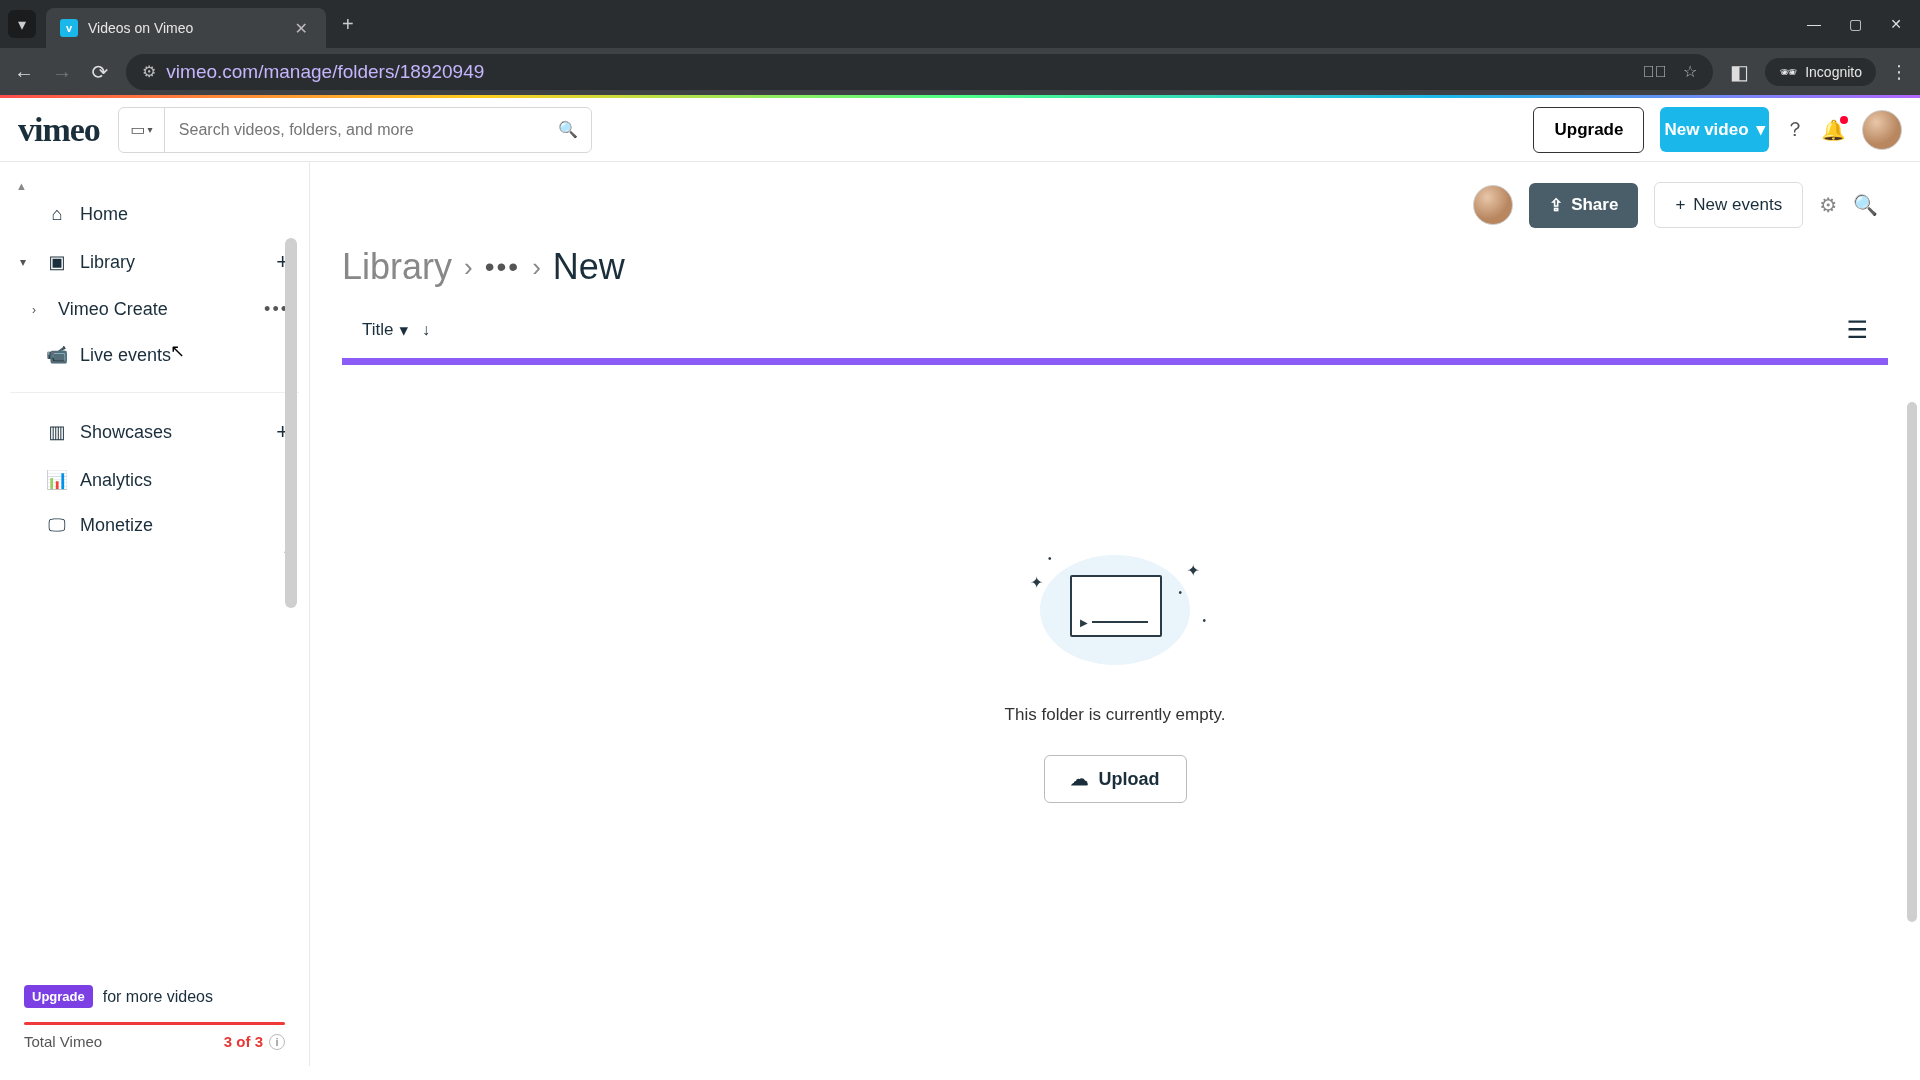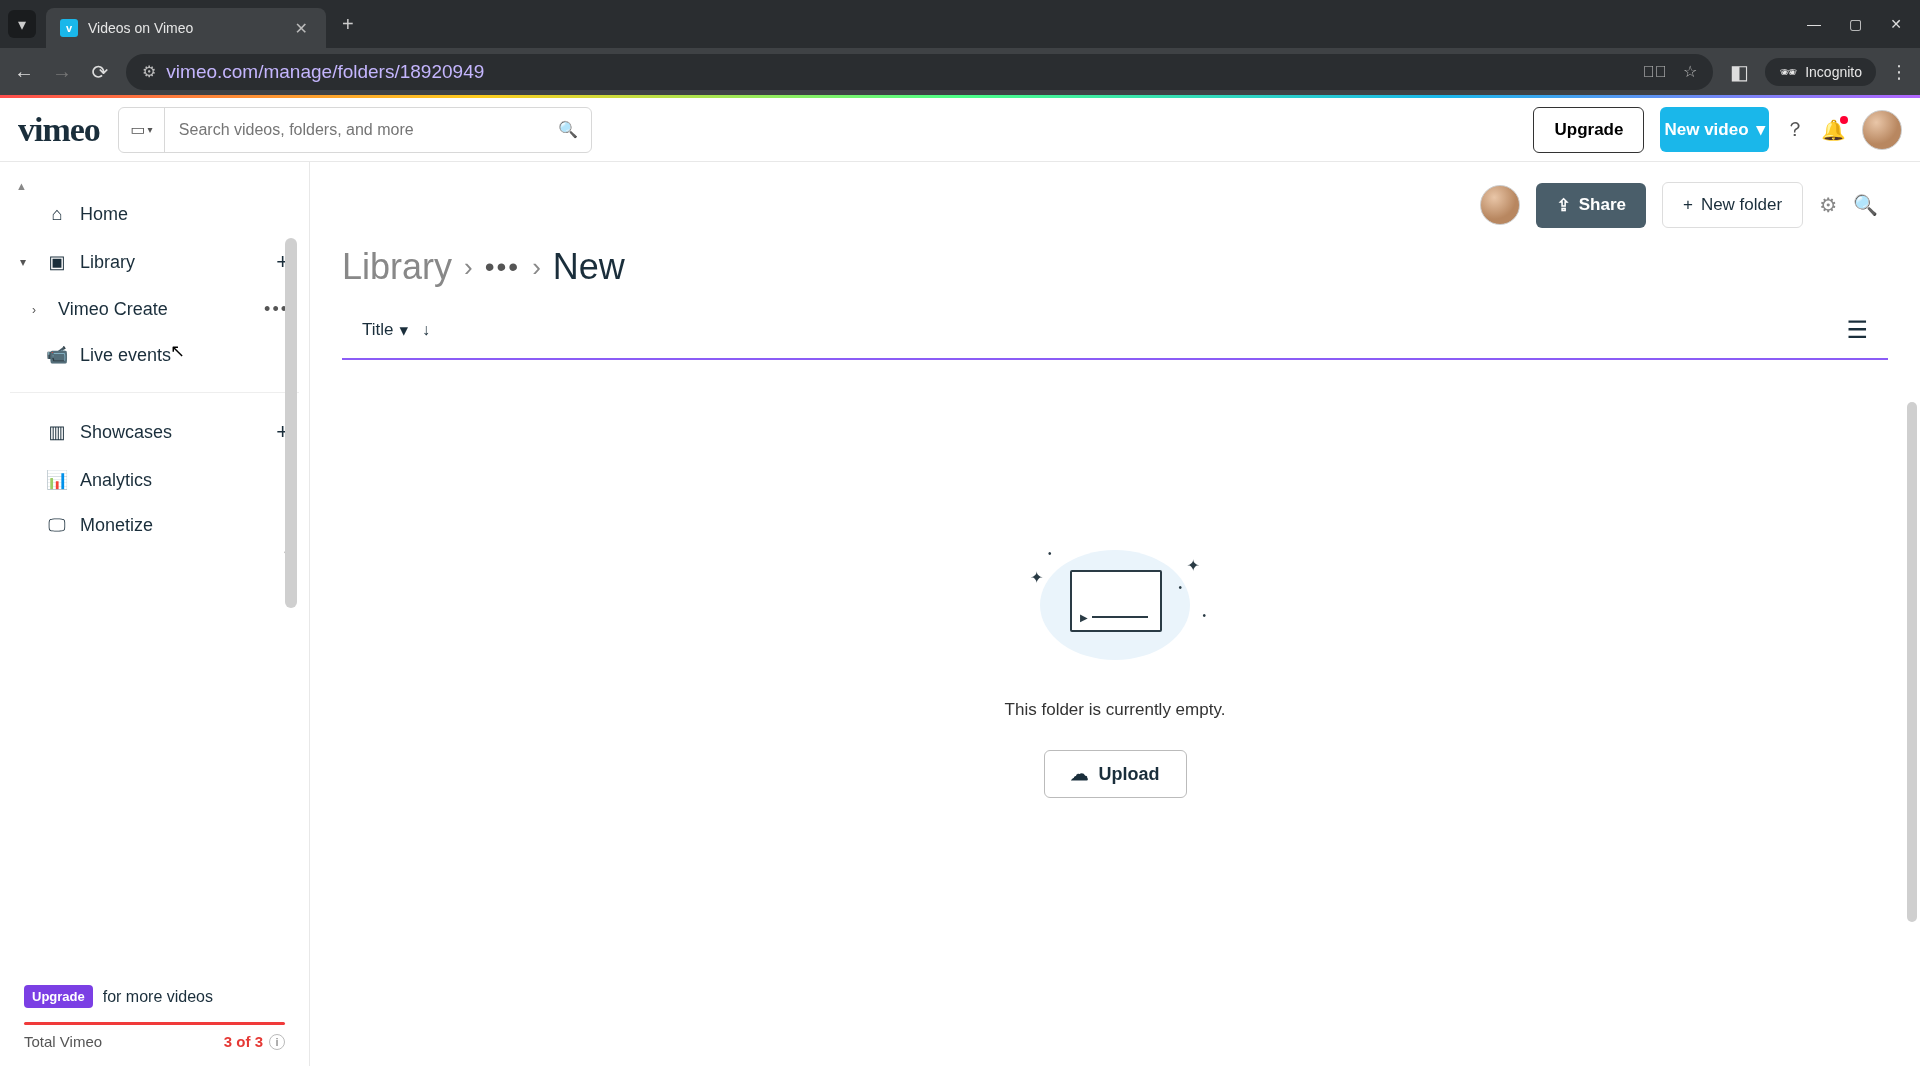--- a/index.html
+++ b/index.html
@@ -70,21 +70,21 @@
   .share-btn { background:#4a5e6a; color:#fff; border-radius:6px; padding:12px 20px; font-size:17px; font-weight:600; cursor:pointer; display:flex; align-items:center; gap:8px; }
   .newfolder-btn { border:1px solid #ddd; border-radius:6px; padding:12px 20px; font-size:17px; color:#1a2e3b; cursor:pointer; display:flex; align-items:center; gap:8px; }
   .tool-icon { color:#888; font-size:20px; cursor:pointer; }
   
   .breadcrumb { display:flex; align-items:center; gap:12px; font-size:36px; color:#1a2e3b; margin: 10px 0 20px 0; }
   .bc-link { color:#888; cursor:pointer; }
   .bc-sep { color:#888; font-size:26px; }
   .bc-more { color:#555; font-size:28px; cursor:pointer; letter-spacing:2px; }
   .bc-current { font-weight:400; }
   
-  .sort-row { display:flex; align-items:center; gap:14px; padding: 8px 20px 14px 20px; border-bottom:2px solid #8b5cf6; }
+  .sort-row { display:flex; align-items:center; gap:14px; padding: 8px 20px 14px 20px; border-bottom:7px solid #8b5cf6; }
   .sort-label { font-size:17px; color:#1a2e3b; display:flex; align-items:center; gap:6px; cursor:pointer; }
   .sort-dir { cursor:pointer; color:#1a2e3b; }
   .view-toggle { margin-left:auto; font-size:24px; color:#1a2e3b; cursor:pointer; }
   
   .empty-state { display:flex; flex-direction:column; align-items:center; margin-top: 180px; gap: 30px; }
   .empty-illus { position:relative; width:170px; height:130px; }
   .illus-oval { position:absolute; left:10px; top:10px; width:150px; height:110px; background:#eaf4fb; border-radius:50%; }
   .illus-frame { position:absolute; left:40px; top:30px; width:92px; height:62px; background:#fff; border:2px solid #2a3b45; border-radius:2px; }
   .illus-play { position:absolute; left:50px; top:72px; font-size:10px; color:#2a3b45; }
   .illus-line { position:absolute; left:62px; top:76px; width:56px; height:2px; background:#2a3b45; }
@@ -238,21 +238,21 @@
 
   <div class="main">
     <div class="toolbar">
       <div class="avatar-sm"></div>
       <div class="share-btn">
         <span>⇪</span>
         <span>Share</span>
       </div>
       <div class="newfolder-btn">
         <span>+</span>
-        <span>New folder</span>
+        <span>New events</span>
       </div>
       <span class="tool-icon">
         <span>⚙</span>
       </span>
       <span class="tool-icon">
         <span>🔍</span>
       </span>
     </div>
 
     <div class="breadcrumb">

